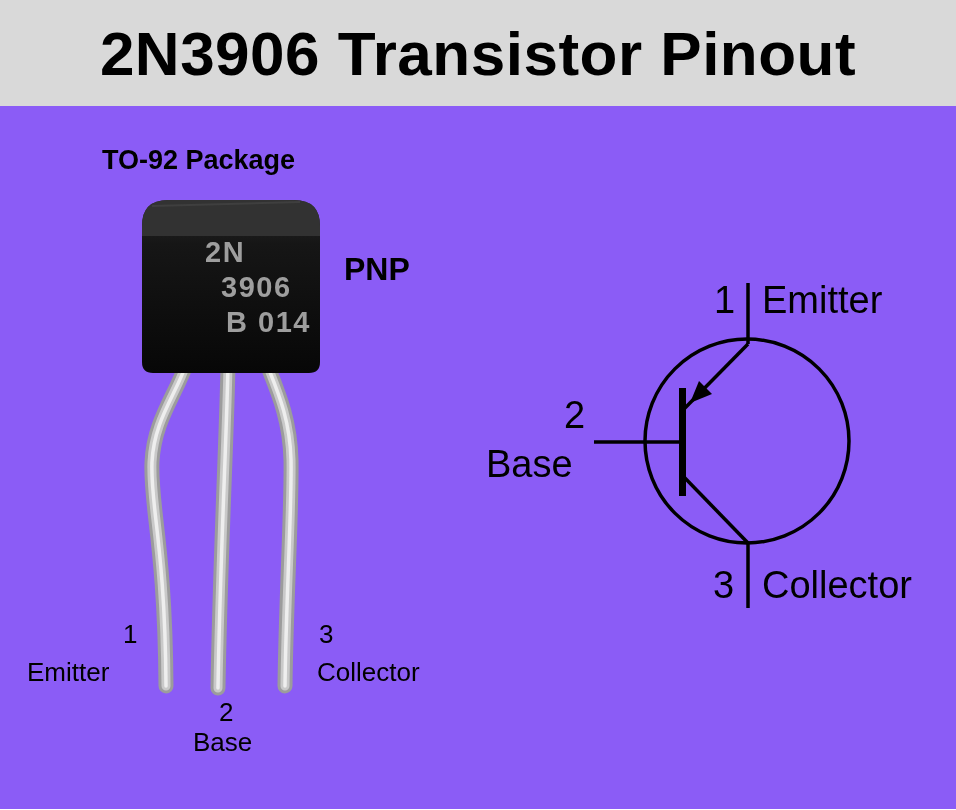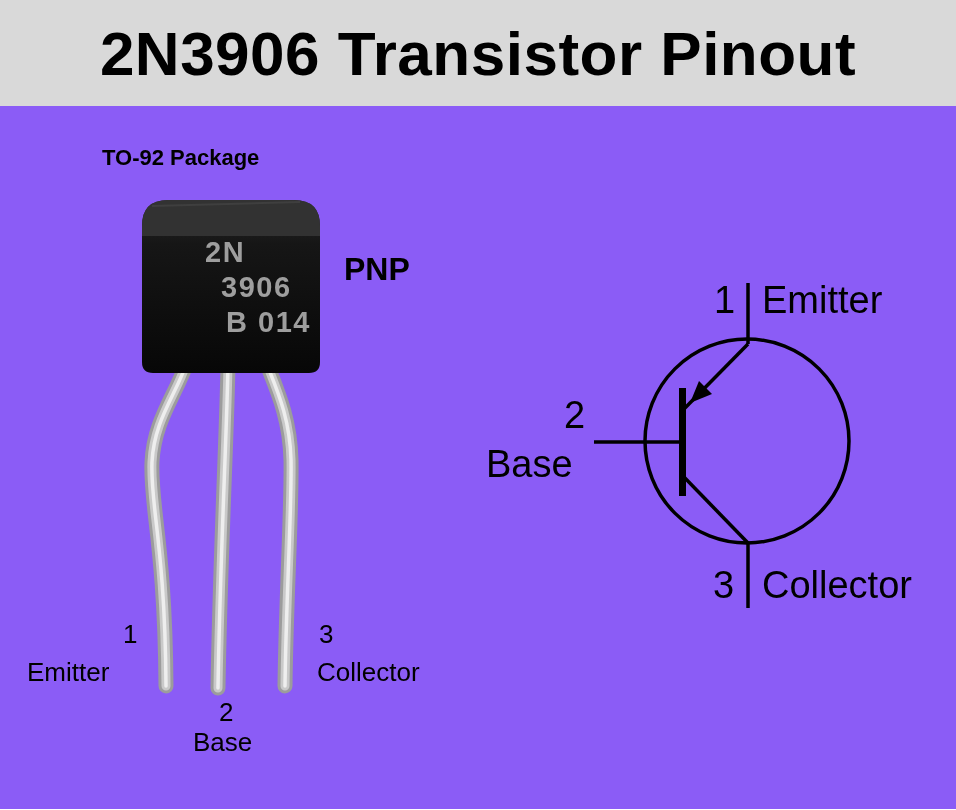--- a/index.html
+++ b/index.html
@@ -30,21 +30,21 @@
     letter-spacing:0.5px;
     white-space:nowrap;
   }
   .gfx {
     position:absolute;
     top:0; left:0;
     width:956px; height:810px;
   }
   .lbl { position:absolute; white-space:nowrap; color:#000; line-height:1.1; }
 
-  .package-label { left:102px; top:146px; font-size:22px; font-weight:600; }
+  .package-label { left:102px; top:146px; font-size:27px; font-weight:600; }
   .pnp-label     { left:344px; top:252px; font-size:32px; font-weight:600; }
 
   .photo-pin { font-size:26px; font-weight:500; }
   .p1num  { left:123px; top:620px; }
   .p1name { left:27px;  top:658px; }
   .p2num  { left:219px; top:698px; }
   .p2name { left:193px; top:728px; }
   .p3num  { left:319px; top:620px; }
   .p3name { left:317px; top:658px; }
 

